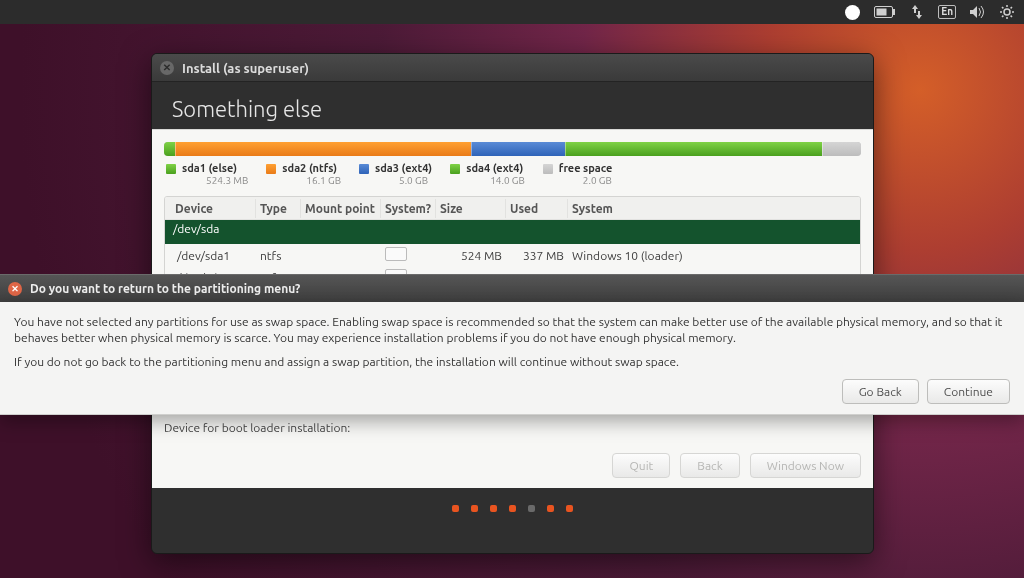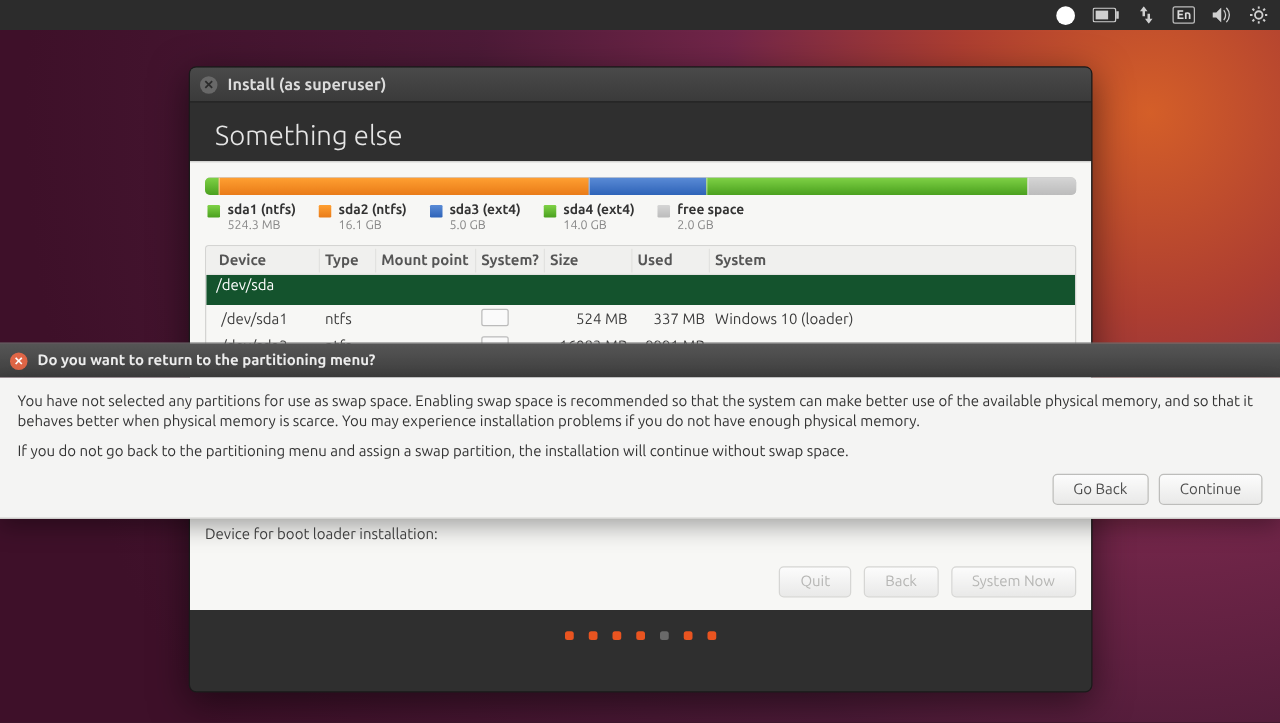--- a/index.html
+++ b/index.html
@@ -76,21 +76,21 @@
   .c-orange { background: linear-gradient(#ffa032,#e97b18); }
   .c-blue { background: linear-gradient(#5a8bd6,#2e63b8); }
   .c-grey { background: linear-gradient(#d5d5d5,#bcbcbc); }
 
   .legend {
     display: flex; gap: 18px; margin-top: 6px; padding: 0 2px 8px 2px;
     font-size: 11px; color: #333;
   }
   .legend .item { display: flex; gap: 6px; align-items: flex-start; }
   .legend .swatch { width: 10px; height: 10px; margin-top: 2px; border-radius: 1px; }
-  .legend .sub { color: #888; font-size: 10px; }
+  .legend .sub { color: #888; font-size: 10px; margin-left: 24px; }
 
   
   .ptable { margin: 0 12px; border: 1px solid #d4d4d2; border-radius: 3px; overflow: hidden; font-size: 12px; }
   .ptable .hdr, .ptable .row {
     display: grid;
     grid-template-columns: 85px 45px 80px 55px 70px 62px 1fr;
     align-items: center; height: 22px; padding: 0 6px;
   }
   .ptable .hdr {
     background: #f0f0ee; color: #555; border-bottom: 1px solid #e2e2e0; font-weight: bold;
@@ -235,21 +235,21 @@
         <div class="partbar" id="partbar">
             <div class="seg c-green" style="width: 1.6%;"></div>
             <div class="seg c-orange" style="width: 42.5%;"></div>
             <div class="seg c-blue" style="width: 13.5%;"></div>
             <div class="seg c-green" style="width: 36.9%;"></div>
             <div class="seg c-grey" style="width: 5.5%;"></div>
           </div>
         <div class="legend" id="legend">
             <div class="item">
               <span class="swatch c-green"></span>
-              <span><b>sda1 (ntfs)</b><br><span class="sub">524.3 MB</span></span>
+              <span><b>sda1 (else)</b><br><span class="sub">524.3 MB</span></span>
             </div>
             <div class="item">
               <span class="swatch c-orange"></span>
               <span><b>sda2 (ntfs)</b><br><span class="sub">16.1 GB</span></span>
             </div>
             <div class="item">
               <span class="swatch c-blue"></span>
               <span><b>sda3 (ext4)</b><br><span class="sub">5.0 GB</span></span>
             </div>
             <div class="item">
@@ -298,21 +298,21 @@
           </div>
       </div>
 
       <div class="bootloader">
         <label>Device for boot loader installation:</label>
       </div>
 
       <div class="footer-btns">
         <div class="btn disabled">Quit</div>
         <div class="btn disabled">Back</div>
-        <div class="btn disabled">System Now</div>
+        <div class="btn disabled">Windows Now</div>
       </div>
     </div>
 
     <div class="dots" id="dots">
         <div class="dot on"></div>
         <div class="dot on"></div>
         <div class="dot on"></div>
         <div class="dot on"></div>
         <div class="dot off"></div>
         <div class="dot on"></div>

